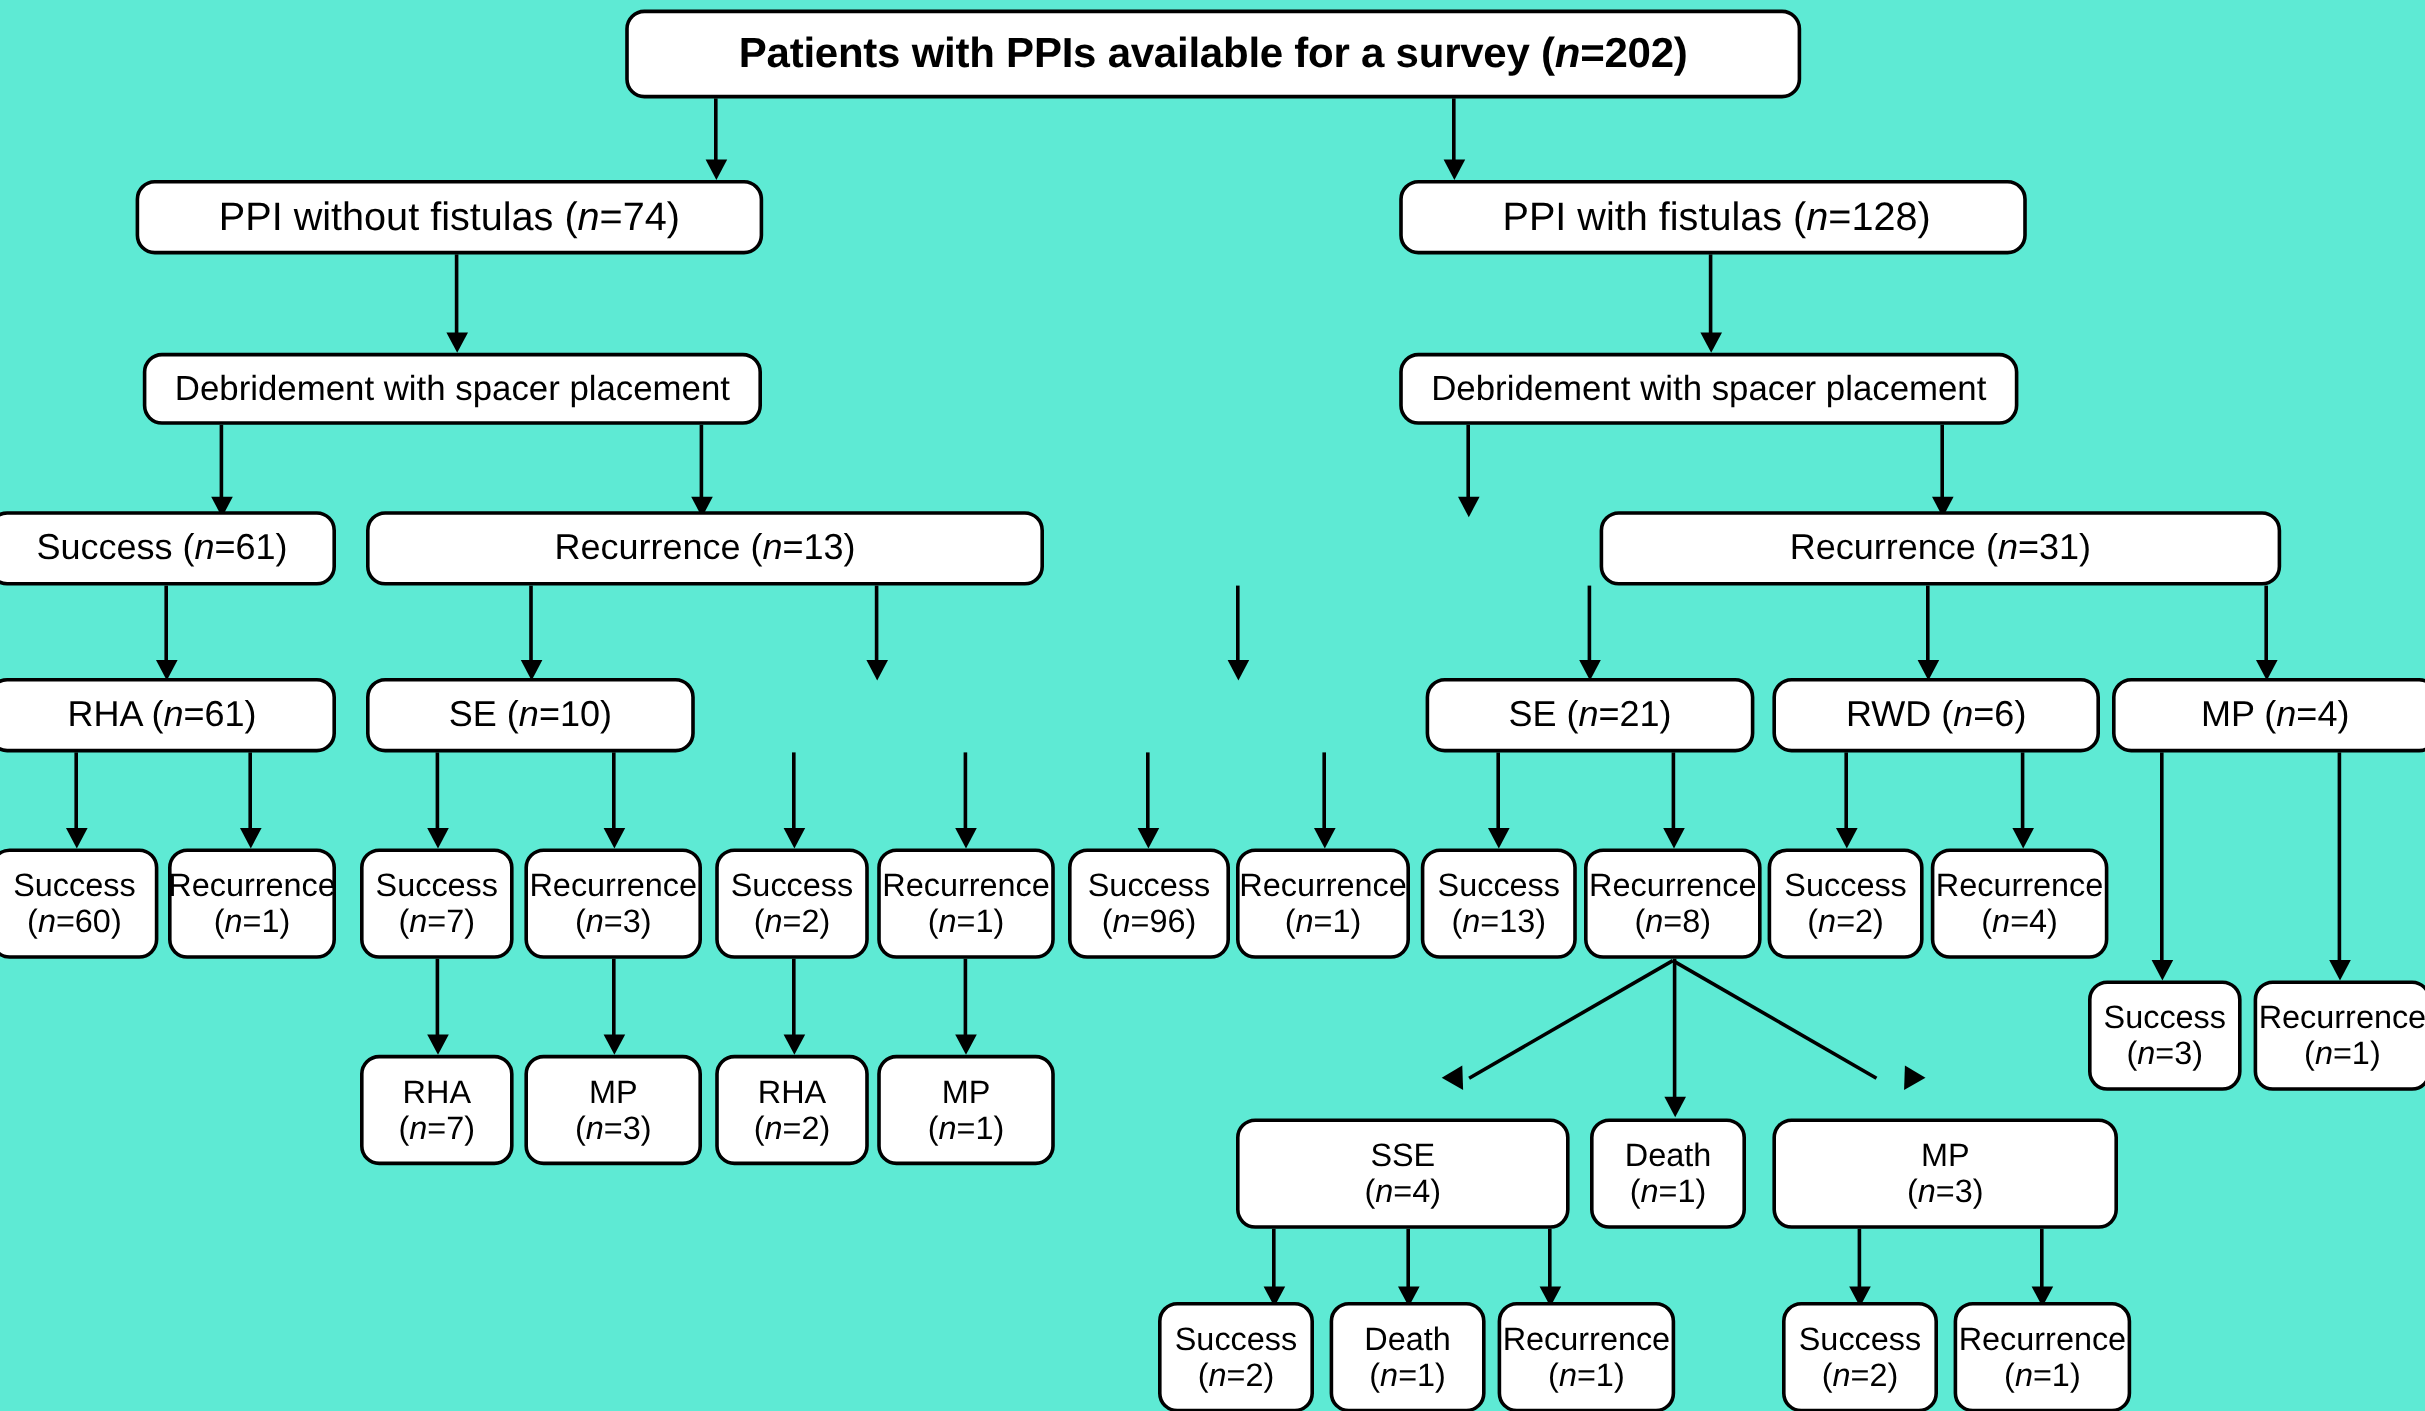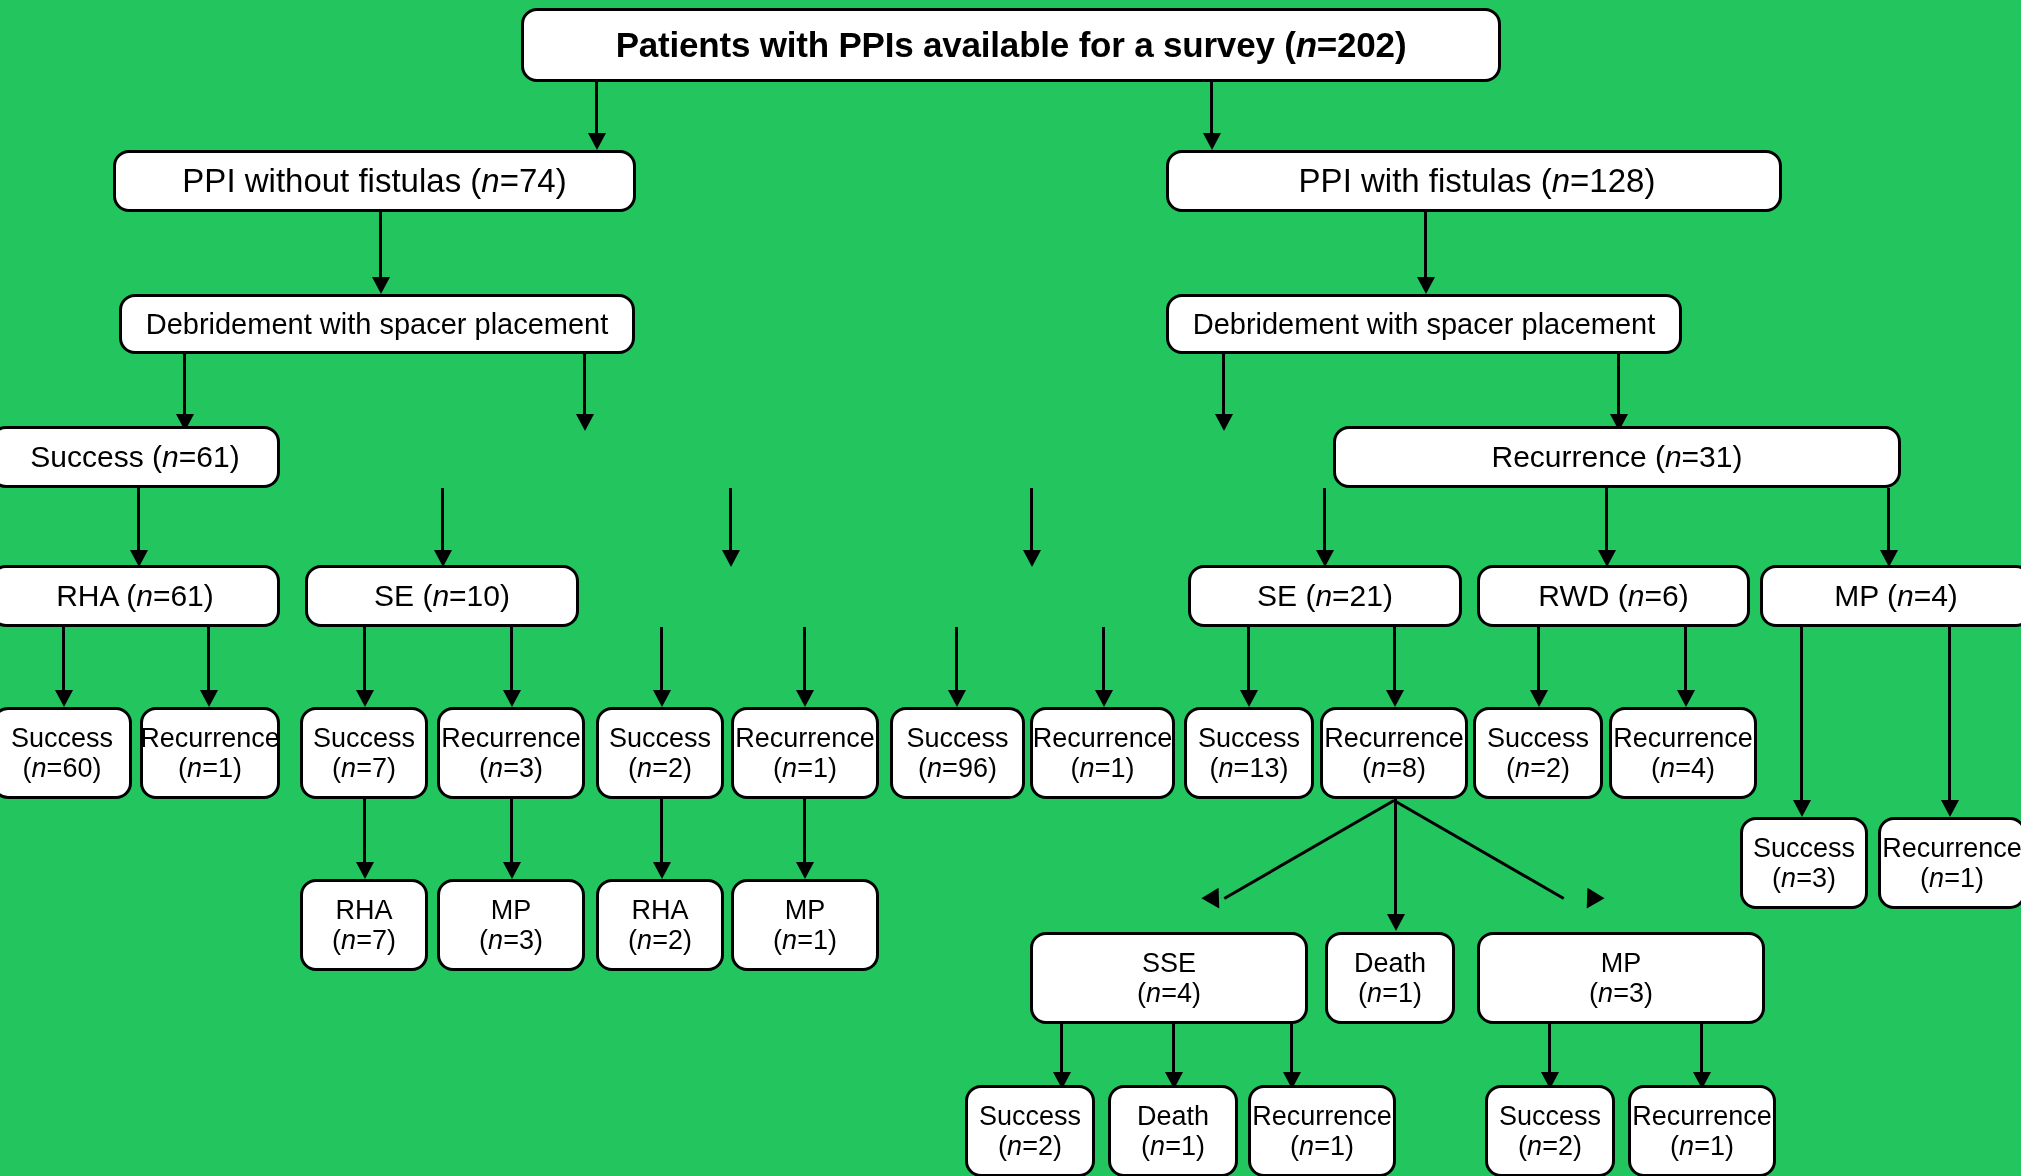--- a/index.html
+++ b/index.html
@@ -4,21 +4,21 @@
 <style>
   html,body{margin:0;padding:0;background:#ffffff;}
   body{
     font-family:"Liberation Sans","DejaVu Sans",sans-serif;
     -webkit-font-smoothing:antialiased;
   }
   #stage{
     position:relative;
     width:2021px;
     height:1176px;
-    background:#22c55e;
+    background:#5eead4;
     overflow:hidden;
   }
   
   .node{
     position:absolute;
     box-sizing:border-box;
     border:3px solid #000000;
     border-radius:16px;
     background:#ffffff;
     display:flex;
@@ -79,21 +79,21 @@
 
   <div class="vline" style="left:595px;top:82px;height:56px;"></div>
   <div class="arrowhead" style="left:588px;top:133px;"></div>
 
   <div class="vline" style="left:1210px;top:82px;height:56px;"></div>
   <div class="arrowhead" style="left:1203px;top:133px;"></div>
 
   <div class="node t-lvl2" style="left:113px;top:150px;width:523px;height:62px;">
     <span class="ln">PPI without fistulas (<i>n</i>=74)</span>
   </div>
-  <div class="node t-lvl2" style="left:1166px;top:150px;width:616px;height:62px;padding-left:12px;">
+  <div class="node t-lvl2" style="left:1166px;top:150px;width:523px;height:62px;padding-left:12px;">
     <span class="ln">PPI with fistulas (<i>n</i>=128)</span>
   </div>
 
   <div class="vline" style="left:379px;top:212px;height:70px;"></div>
   <div class="arrowhead" style="left:372px;top:277px;"></div>
   <div class="vline" style="left:1424px;top:212px;height:70px;"></div>
   <div class="arrowhead" style="left:1417px;top:277px;"></div>
 
   <div class="node t-lvl3" style="left:119px;top:294px;width:516px;height:60px;">
     <span class="ln">Debridement with spacer placement</span>
@@ -107,20 +107,23 @@
   <div class="vline" style="left:583px;top:354px;height:65px;"></div>
   <div class="arrowhead" style="left:576px;top:414px;"></div>
 
   <div class="vline" style="left:1222px;top:354px;height:65px;"></div>
   <div class="arrowhead" style="left:1215px;top:414px;"></div>
   <div class="vline" style="left:1617px;top:354px;height:65px;"></div>
   <div class="arrowhead" style="left:1610px;top:414px;"></div>
 
   <div class="node t-lvl4" style="left:-10px;top:426px;width:290px;height:62px;">
     <span class="ln">Success (<i>n</i>=61)</span>
+  </div>
+  <div class="node t-lvl4" style="left:305px;top:426px;width:565px;height:62px;">
+    <span class="ln">Recurrence (<i>n</i>=13)</span>
   </div>
   <div class="node t-lvl4" style="left:1333px;top:426px;width:568px;height:62px;">
     <span class="ln">Recurrence (<i>n</i>=31)</span>
   </div>
 
   <div class="vline" style="left:137px;top:488px;height:67px;"></div>
   <div class="arrowhead" style="left:130px;top:550px;"></div>
 
   <div class="vline" style="left:441px;top:488px;height:67px;"></div>
   <div class="arrowhead" style="left:434px;top:550px;"></div>

